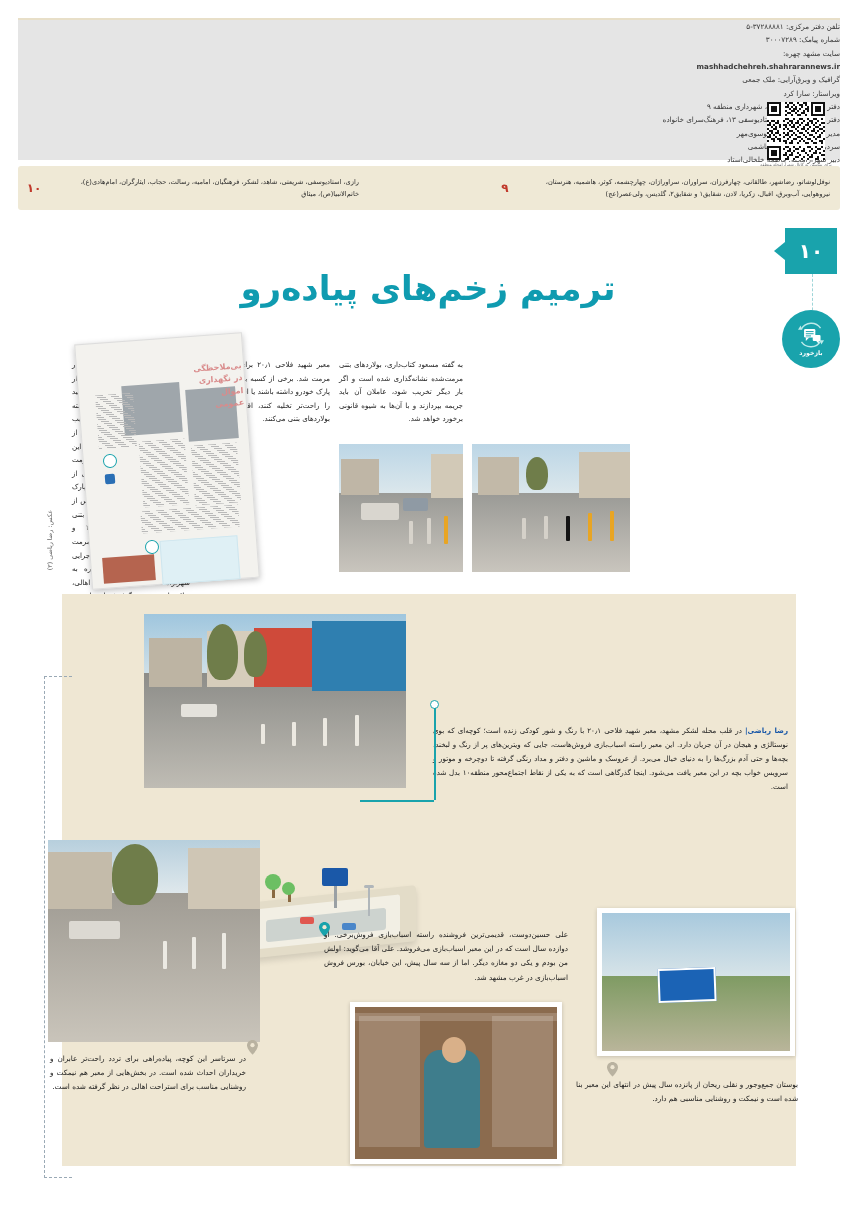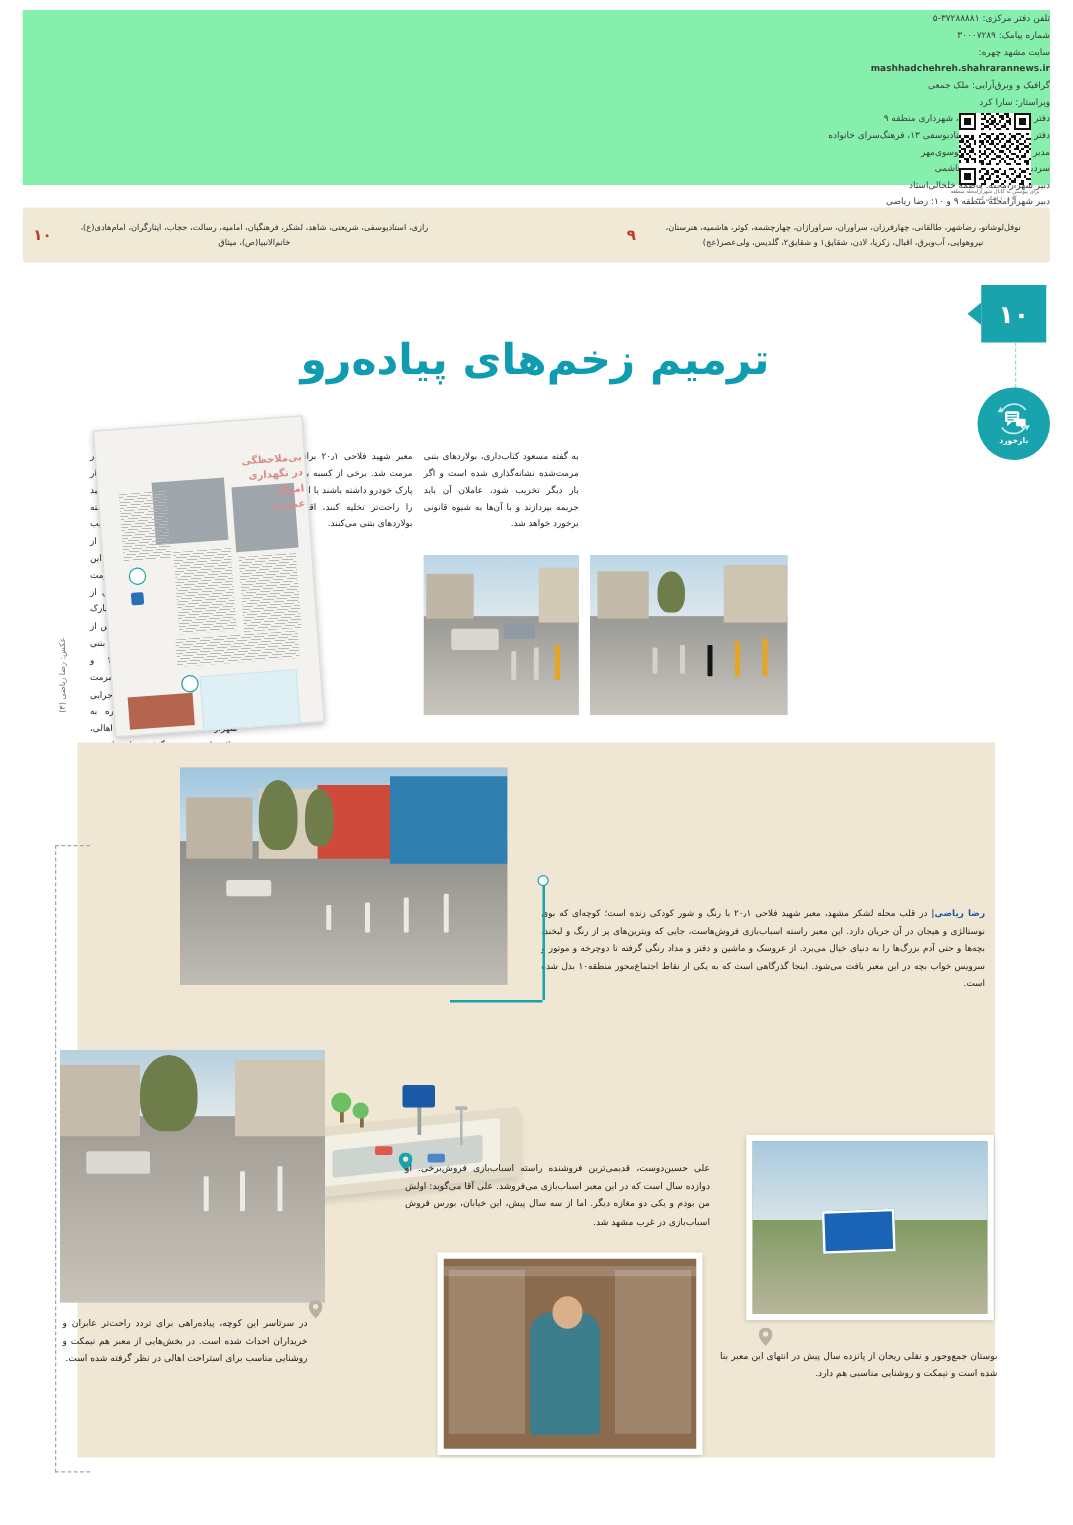--- a/index.html
+++ b/index.html
@@ -7,21 +7,21 @@
   body {
     width:858px; height:1220px; position:relative; overflow:hidden;
     font-family:"DejaVu Sans","Liberation Sans",sans-serif;
     background:#ffffff;
     color:#1b1b1b;
   }
   .page { position:absolute; inset:0; }
 
   
   .top-rule { position:absolute; left:18px; right:18px; top:18px; height:2px; background:#e8dfc8; }
-  .masthead { position:absolute; left:18px; right:18px; top:8px; height:140px; background:#86efac; }
+  .masthead { position:absolute; left:18px; right:18px; top:20px; height:140px; background:#e5e5e5; }
   .mh-col { font-size:7.2px; line-height:1.85; color:#3a3a3a; text-align:right; white-space:nowrap; }
   .mh-col .em { font-weight:bold; }
 
   .mh-c1 { right:622px; top:88px; width:145px; }
   .mh-c2 { right:370px; top:88px; width:170px; }
   .mh-c3 { right:182px; top:88px; width:160px; }
 
   .qr { position:absolute; right:15px; top:82px; width:58px; height:58px; }
   .qr canvas, .qr .qrbox { width:58px; height:58px; }
   .qr-cap { position:absolute; right:8px; top:142px; width:72px; font-size:4.2px; line-height:1.5;
@@ -35,21 +35,21 @@
     width:128px; height:34px; background:#e5dcc0; border-radius:0 0 6px 6px;
     display:flex; align-items:center; justify-content:center;
   }
   .nav-center span { color:#c0392b; font-weight:bold; font-size:12px; letter-spacing:.3px; }
   .nav-half { position:absolute; top:4px; height:36px; display:flex; align-items:center; }
   .nav-right { right:6px; left:calc(50% + 66px); }
   .nav-left  { left:6px;  right:calc(50% + 66px); }
   .nav-num {
     width:20px; flex:0 0 20px; text-align:center; color:#c0392b; font-weight:bold; font-size:12px;
   }
-  .nav-txt { flex:1; font-size:6.6px; line-height:1.85; color:#2c2c2c; text-align:center; padding:0 4px; }
+  .nav-txt { flex:1; font-size:6.6px; line-height:1.85; color:#2c2c2c; padding:0 4px; }
 
   
   .kicker { position:absolute; top:242px; right:120px; left:118px; text-align:center;
             font-size:9.6px; font-weight:bold; color:#222; }
   .headline { position:absolute; top:268px; right:120px; left:118px; text-align:center;
               font-size:34px; font-weight:bold; color:#0f9bb0; letter-spacing:-.5px; }
 
   
   .pageflag { position:absolute; right:21px; top:228px; width:52px; height:46px; }
   .pageflag .body { position:absolute; inset:0; background:#19a3ac; }

